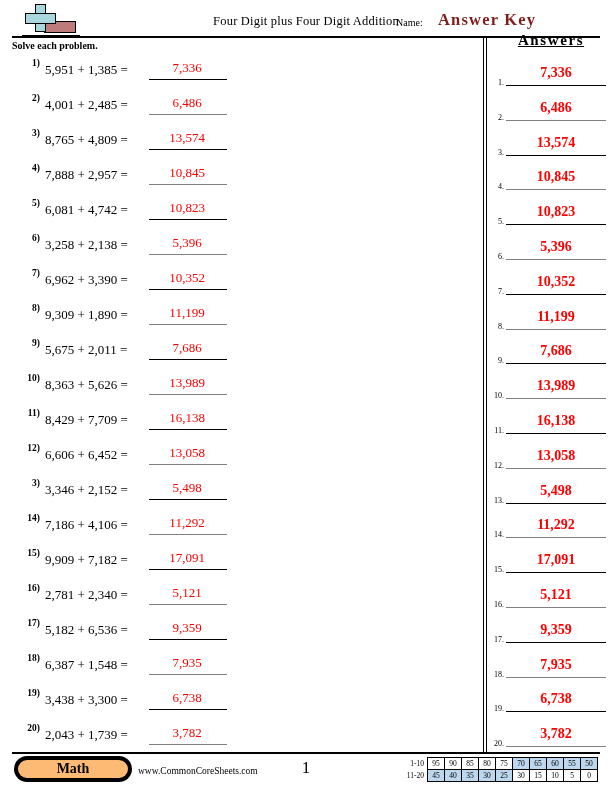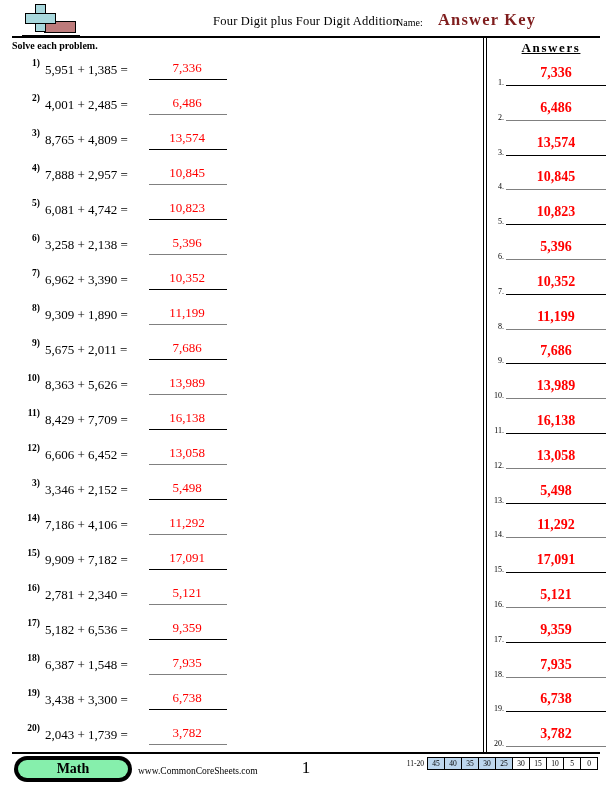--- a/index.html
+++ b/index.html
@@ -145,24 +145,24 @@
     position: absolute;
     left: 137px; top: 21px;
     width: 78px; height: 0;
     border-top: 1px solid #000;
   }
   .p-line.gray { border-top-color: #808080; }
 
   
   #answers-title {
     position: absolute;
-    left: 492px; top: 40px;
+    left: 492px; top: 32px;
     width: 118px;
     text-align: center;
-    font-size: 13px;
+    font-size: 15px;
     font-weight: bold;
     letter-spacing: 1.6px;
     text-decoration: underline;
   }
   #answers-list {
     position: absolute;
     left: 488px; top: 62px;
     width: 124px;
   }
   .ans-row {
@@ -205,21 +205,21 @@
     left: 14px; top: 756px;
     width: 118px; height: 26px;
     background: #000;
     border-radius: 13px;
     display: flex;
     align-items: center;
     justify-content: center;
   }
   #math-badge .inner {
     width: 110px; height: 18px;
-    background: #86efac;
+    background: #fdba74;
     border-radius: 9px;
     display: flex;
     align-items: center;
     justify-content: center;
     font-size: 14px;
     font-weight: bold;
   }
   #site-url {
     position: absolute;
     left: 138px; top: 766px;
@@ -510,20 +510,33 @@
 
 <div id="footer-rule"></div>
 <div id="math-badge">
   <div class="inner">Math</div>
 </div>
 <div id="site-url">www.CommonCoreSheets.com</div>
 <div id="page-number">1</div>
 <div id="grade-table">
   <table>
       <tbody id="grade-body">
+        <tr>
+          <td class="rowlabel">1-10</td>
+          <td>95</td>
+          <td>90</td>
+          <td>85</td>
+          <td>80</td>
+          <td>75</td>
+          <td class="hl">70</td>
+          <td class="hl">65</td>
+          <td class="hl">60</td>
+          <td class="hl">55</td>
+          <td class="hl">50</td>
+        </tr>
         <tr>
           <td class="rowlabel">11-20</td>
           <td class="hl">45</td>
           <td class="hl">40</td>
           <td class="hl">35</td>
           <td class="hl">30</td>
           <td class="hl">25</td>
           <td>30</td>
           <td>15</td>
           <td>10</td>

